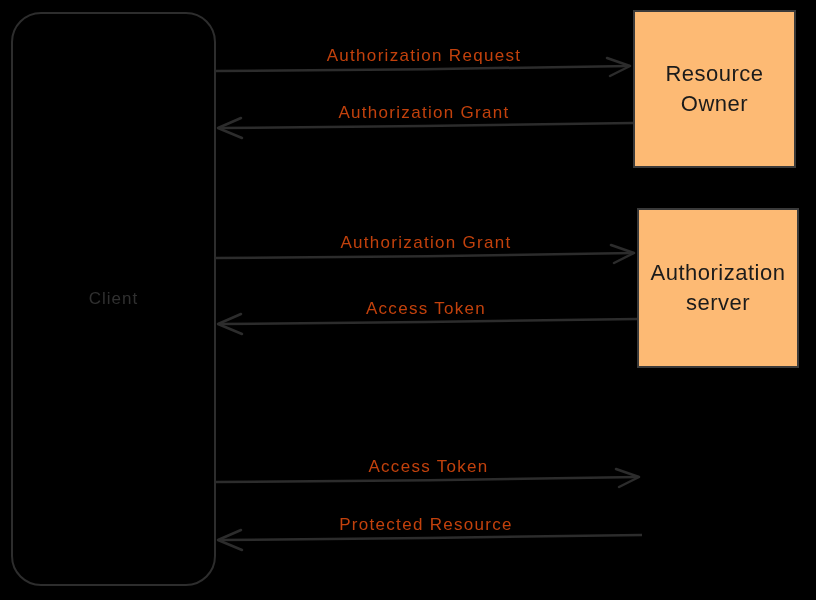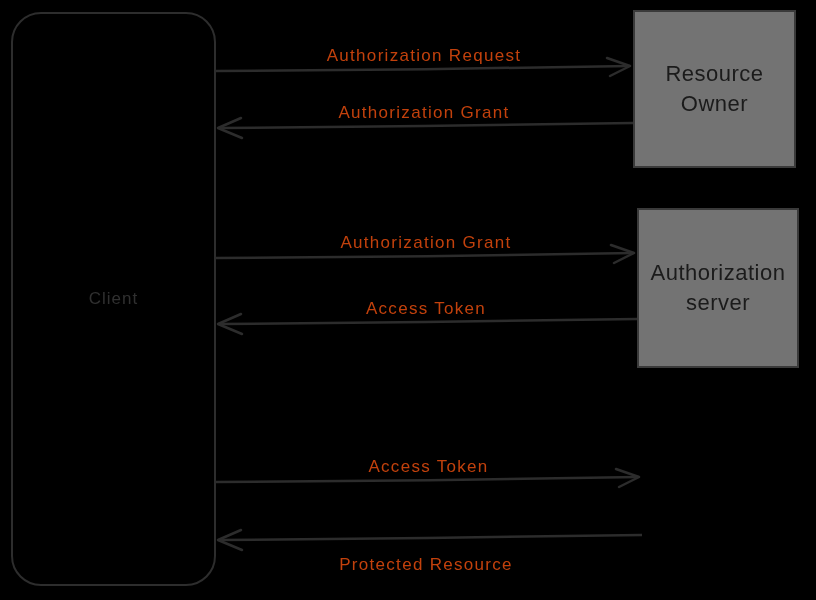--- a/index.html
+++ b/index.html
@@ -34,21 +34,21 @@
   .client-box .node-label {
     color: #303030;
     font-size: 17px;
     letter-spacing: 1px;
   }
 
   
   .node {
     position: absolute;
     box-sizing: border-box;
-    background: #737373;
+    background: #fdba74;
     border: 2px solid #3a3a3a;
     display: flex;
     align-items: center;
     justify-content: center;
     text-align: center;
   }
   .node .node-label {
     color: #1b1b1b;
     font-size: 22px;
     line-height: 30px;
@@ -69,21 +69,21 @@
     color: #c2410c;
     font-size: 17px;
     letter-spacing: 1.3px;
     white-space: nowrap;
   }
   .lbl-1 { left: 215px; width: 418px; top: 45px; }
   .lbl-2 { left: 215px; width: 418px; top: 102px; }
   .lbl-3 { left: 215px; width: 422px; top: 232px; }
   .lbl-4 { left: 215px; width: 422px; top: 298px; }
   .lbl-5 { left: 215px; width: 427px; top: 456px; }
-  .lbl-6 { left: 215px; width: 422px; top: 514px; margin-top: 40px; }
+  .lbl-6 { left: 215px; width: 422px; top: 514px; }
 
   
   .arrow {
     position: absolute;
     height: 28px;
   }
   .arrow path {
     fill: none;
     stroke: #2c2c2c;
     stroke-width: 2.5;

